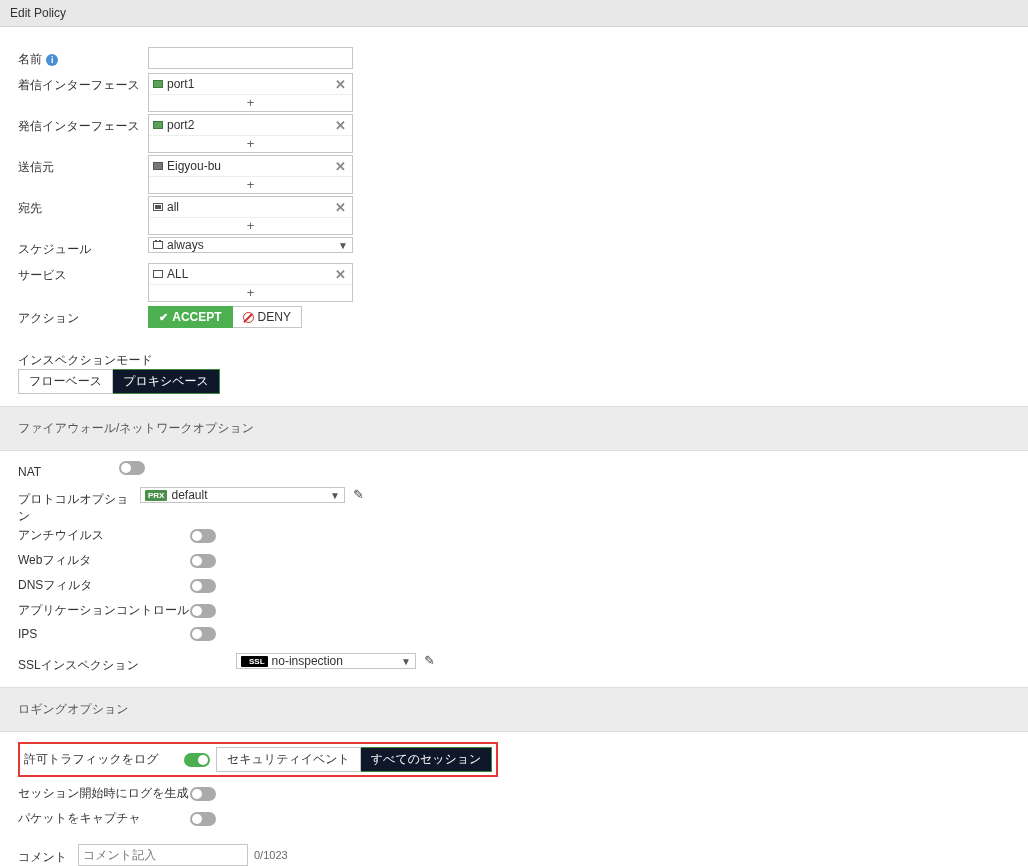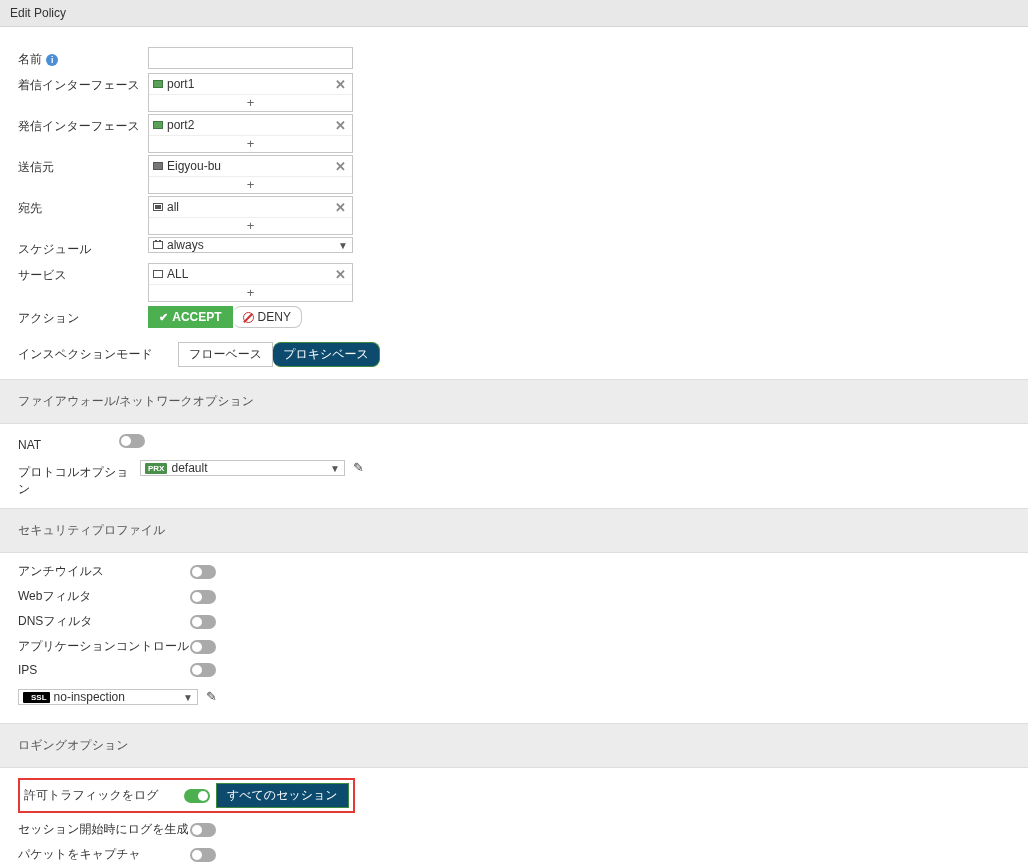--- a/index.html
+++ b/index.html
@@ -126,23 +126,23 @@
 .btn {
   border: 1px solid #c6c6c6;
   background: #fff;
   padding: 3px 10px;
   font-size: 12px;
   cursor: pointer;
   display: flex;
   align-items: center;
   gap: 4px;
 }
-.btn + .btn { border-left: none; border-radius: 8px; }
+.btn + .btn { border-left: none; }
 .btn.active {
-  background: #0c4a6e;
+  background: #0f172a;
   border-color: #3d893d;
   color: #fff;
 }
 .btn.accept-active {
   background: #4CAF50;
   border-color: #4CAF50;
   color: #fff;
   font-weight:bold;
 }
 .check-icon::before { content: "✔"; font-size: 11px; }
@@ -312,21 +312,21 @@
         <span class="check-icon"></span>
         <span>ACCEPT</span>
       </div>
       <div class="btn">
         <span class="deny-icon"></span>
         <span>DENY</span>
       </div>
     </div>
   </div>
 
-  <div class="row" style="margin-top:12px; margin-bottom:12px;">
+  <div class="row" style="margin-top:18px; margin-bottom:12px;flex-direction:column;">
     <div class="label" style="width:160px;">インスペクションモード</div>
     <div class="btn-group">
       <div class="btn">フローベース</div>
       <div class="btn active">プロキシベース</div>
     </div>
   </div>
 
   <div class="section-header">ファイアウォール/ネットワークオプション</div>
 
   <div class="row toggle-row">
@@ -336,21 +336,20 @@
   <div class="row">
     <div class="label" style="width:122px;">プロトコルオプション</div>
     <div class="select-field">
       <span class="badge">PRX</span>
       <span>default</span>
       <span class="caret">▼</span>
     </div>
     <span class="pencil-icon"></span>
   </div>
 
-  <div class="section-header">セキュリティプロファイル</div>
 
   <div class="sp-row">
     <div class="sp-label">アンチウイルス</div>
     <div class="toggle"></div>
   </div>
   <div class="sp-row">
     <div class="sp-label">Webフィルタ</div>
     <div class="toggle"></div>
   </div>
   <div class="sp-row">
@@ -360,35 +359,37 @@
   <div class="sp-row">
     <div class="sp-label">アプリケーションコントロール</div>
     <div class="toggle"></div>
   </div>
   <div class="sp-row">
     <div class="sp-label">IPS</div>
     <div class="toggle"></div>
   </div>
 
   <div class="row" style="margin-top:12px;">
+    <div class="label" style="width:218px;">SSLインスペクション</div>
     <div class="select-field" style="width:180px;">
       <span class="badge badge-ssl">SSL</span>
       <span>no-inspection</span>
       <span class="caret">▼</span>
     </div>
     <span class="pencil-icon"></span>
   </div>
 
   <div class="section-header">ロギングオプション</div>
 
   <div class="log-row">
     <div class="highlight-box">
       <div class="log-label" style="width:160px;">許可トラフィックをログ</div>
       <div class="toggle on"></div>
       <div class="btn-group" style="margin-left:6px;">
+        <div class="btn">セキュリティイベント</div>
         <div class="btn active">すべてのセッション</div>
       </div>
     </div>
   </div>
   <div class="log-row">
     <div class="log-label">セッション開始時にログを生成</div>
     <div class="toggle"></div>
   </div>
   <div class="log-row">
     <div class="log-label">パケットをキャプチャ</div>

